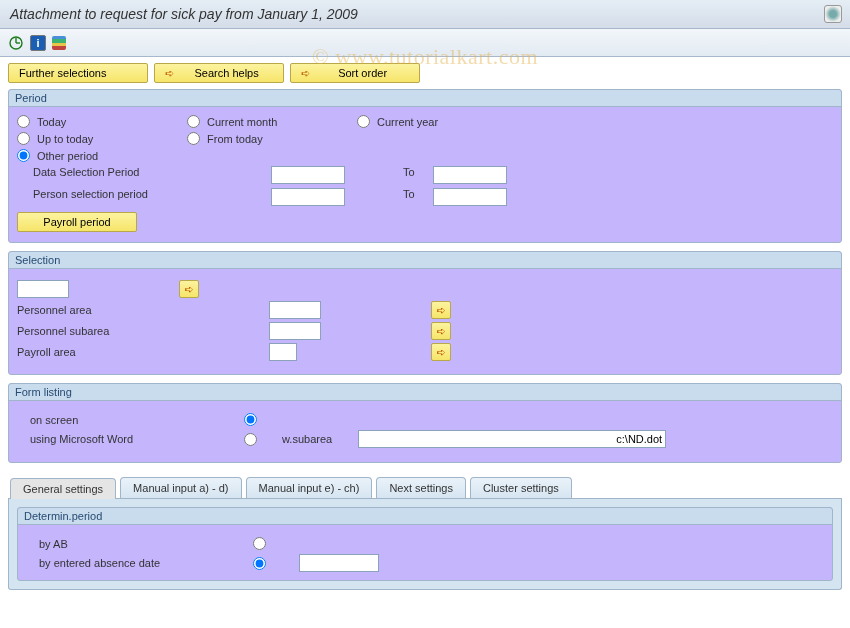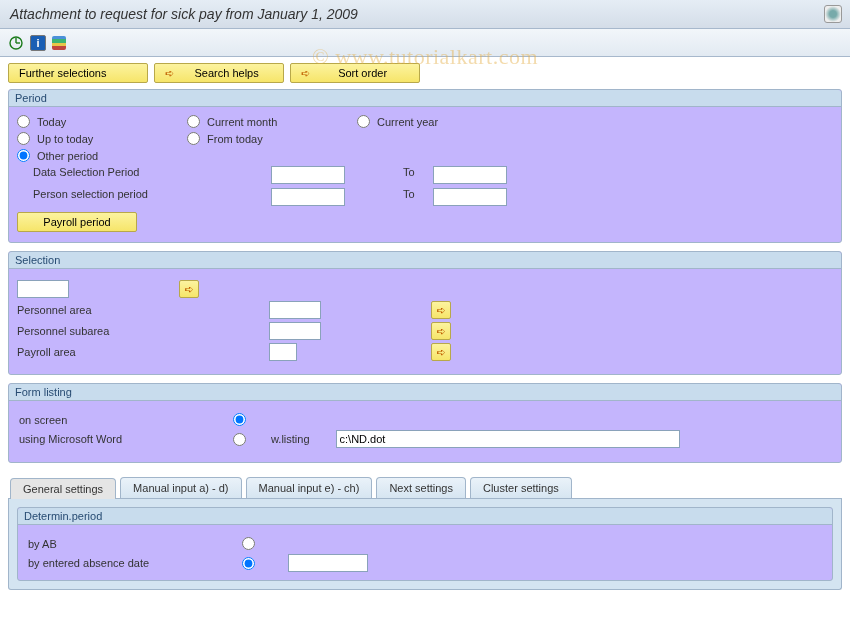--- a/index.html
+++ b/index.html
@@ -153,21 +153,21 @@
     border: 1px solid #b8a84a;
     border-radius:2px;
     margin-left: 110px;
     display:inline-flex;align-items:center;justify-content:center;
     cursor:pointer;
   }
   .multi-btn .arrow{color:#c06000;font-size:11px}
   .form-row {
     display:flex;
     align-items:center;
-    margin:4px 0;
+    margin:4px 11px;
     gap:16px;
   }
   .form-row .lbl{width:200px;padding-left:2px}
   .tabstrip {
     display:flex;
     gap:4px;
     margin-top:14px;
     border-bottom:1px solid #a1b5ca;
     padding-left:2px;
   }
@@ -335,22 +335,22 @@
   <div class="group">
     <div class="group-title">Form listing</div>
     <div class="group-body">
       <div class="form-row">
         <span class="lbl">on screen</span>
         <input type="radio" name="fl" checked="" style="">
       </div>
       <div class="form-row">
         <span class="lbl">using Microsoft Word</span>
         <input type="radio" name="fl" style="">
-        <span style="margin:0 10px 0 6px">w.listing</span>
-        <input class="txt" style="width: 344px;" value="c:\ND.dot">
+        <span style="margin:0 10px 0 6px">w.subarea</span>
+        <input class="txt" style="width: 308px; text-align: right;" value="c:\ND.dot">
       </div>
     </div>
   </div>
 
   <div class="tabstrip">
     <div class="tab active">General settings</div>
     <div class="tab">Manual input a) - d)</div>
     <div class="tab">Manual input e) - ch)</div>
     <div class="tab">Next settings</div>
     <div class="tab">Cluster settings</div>

